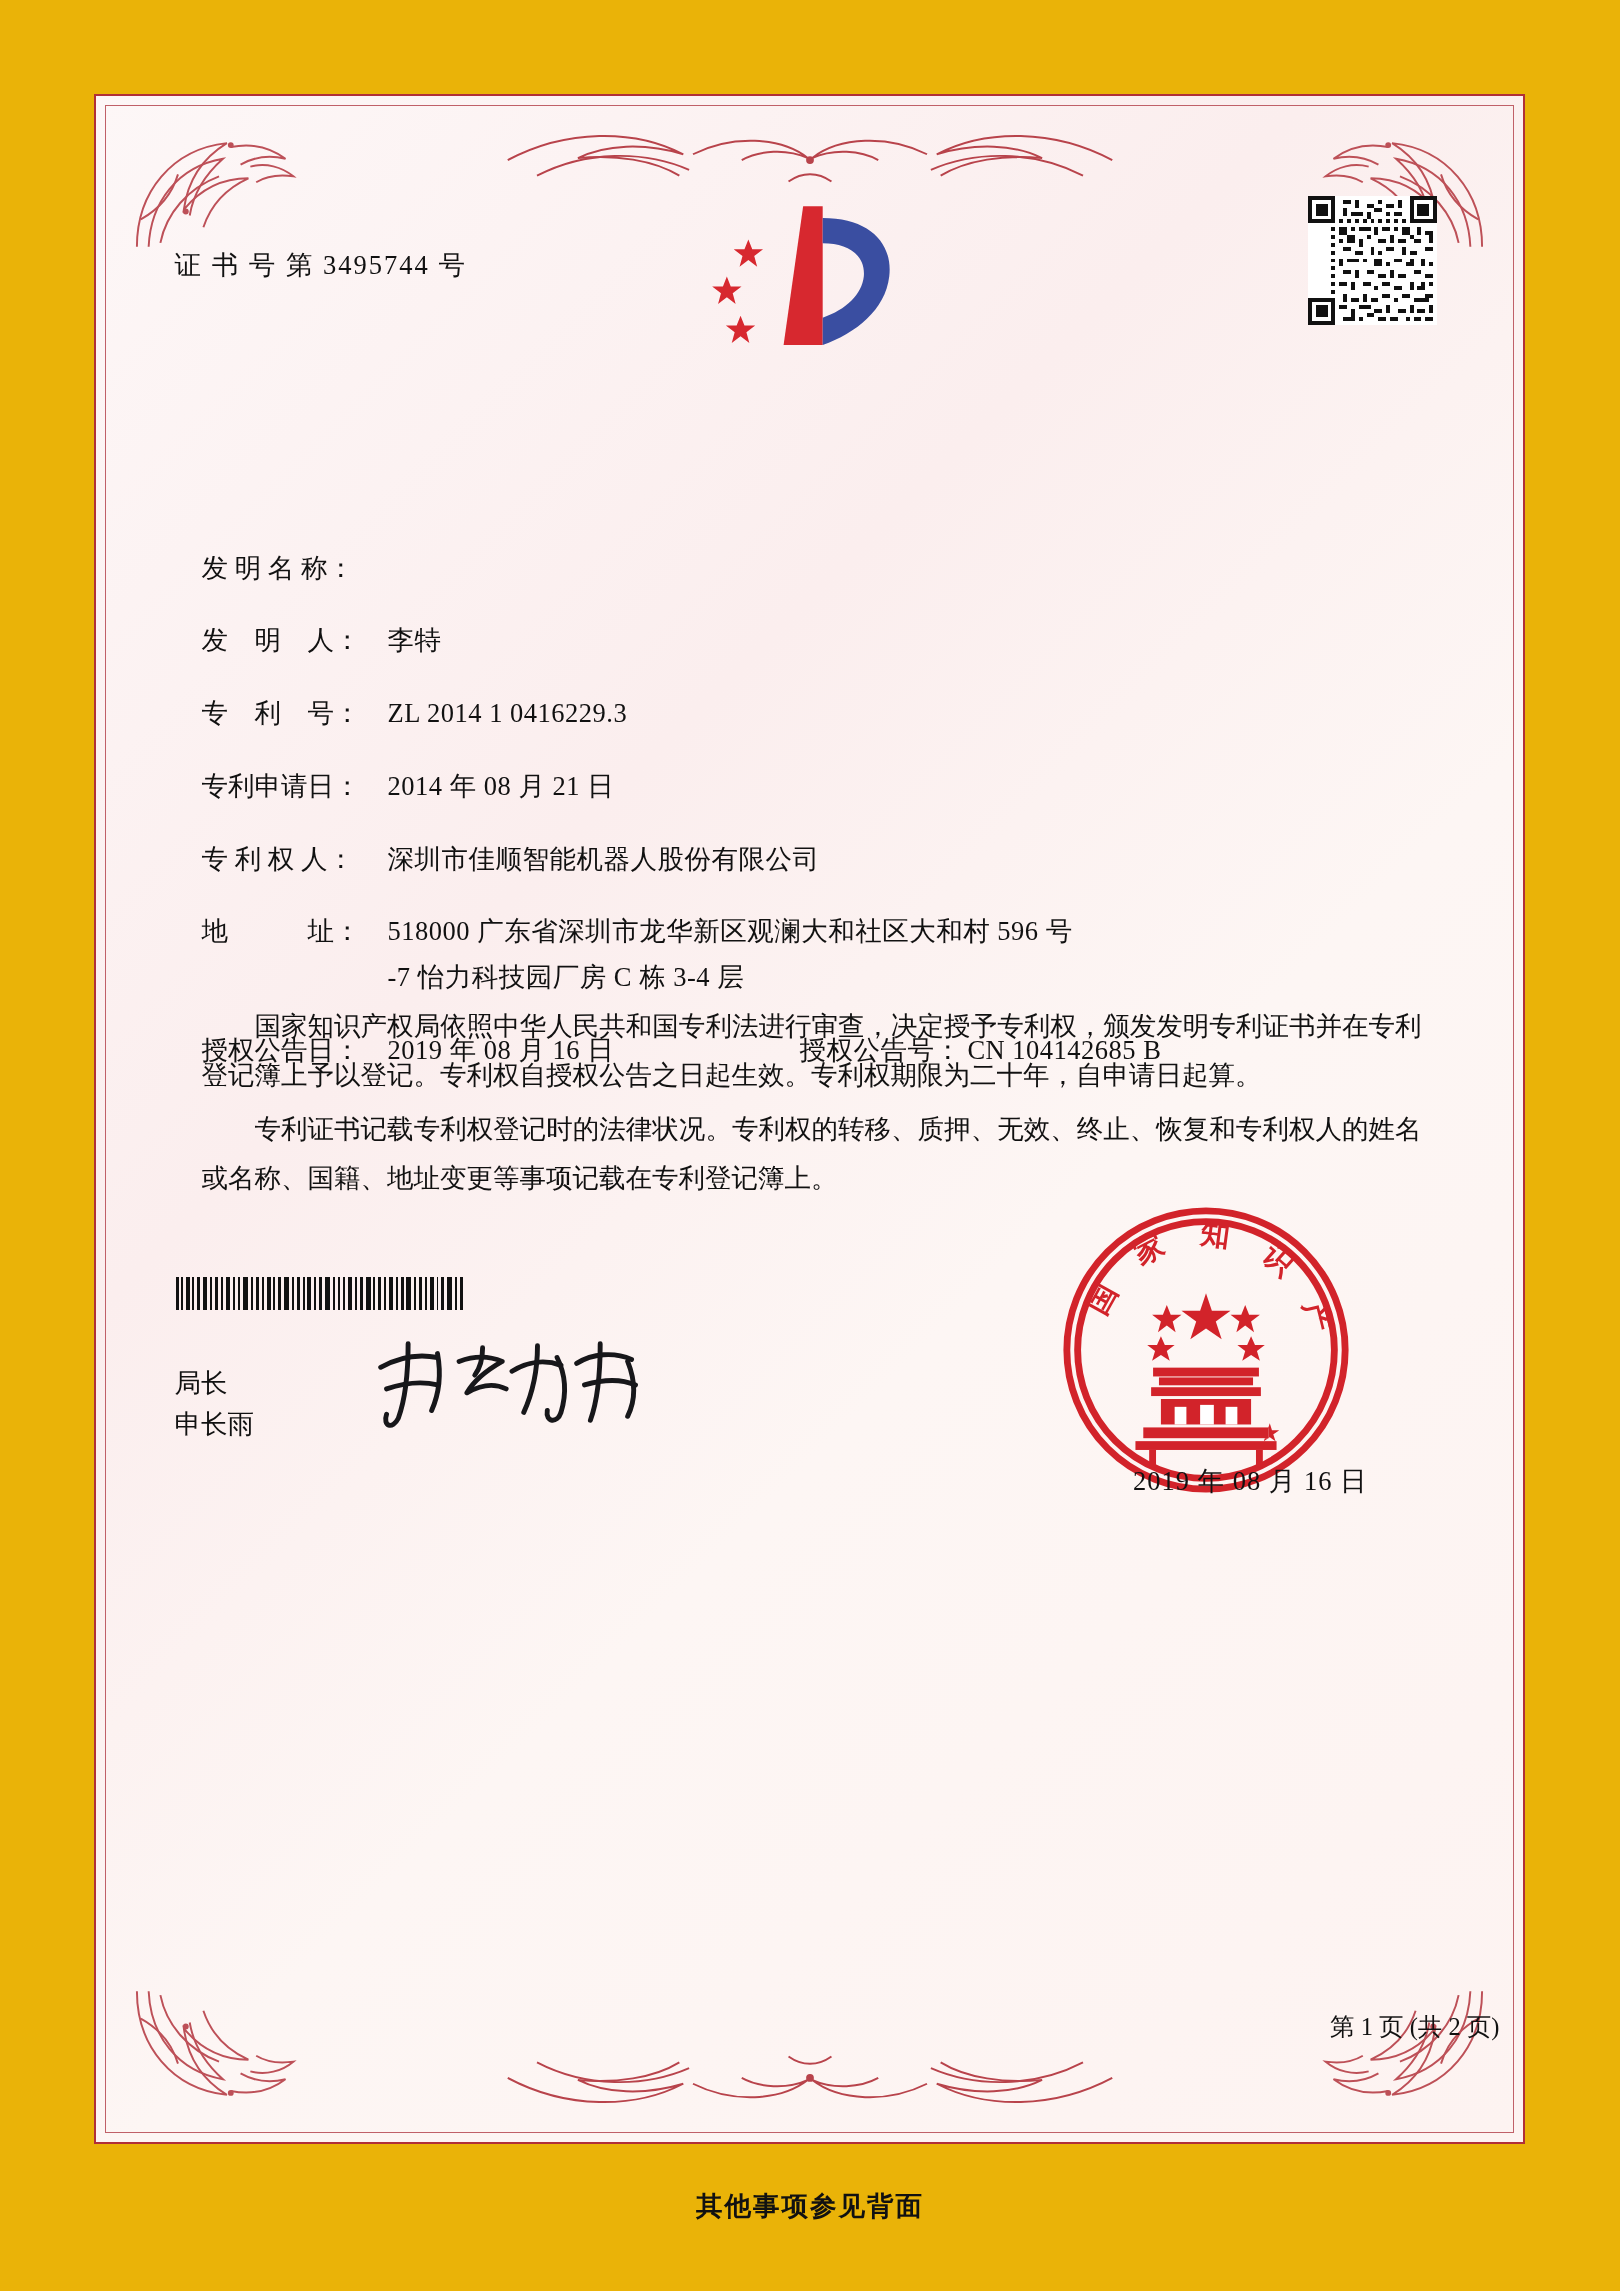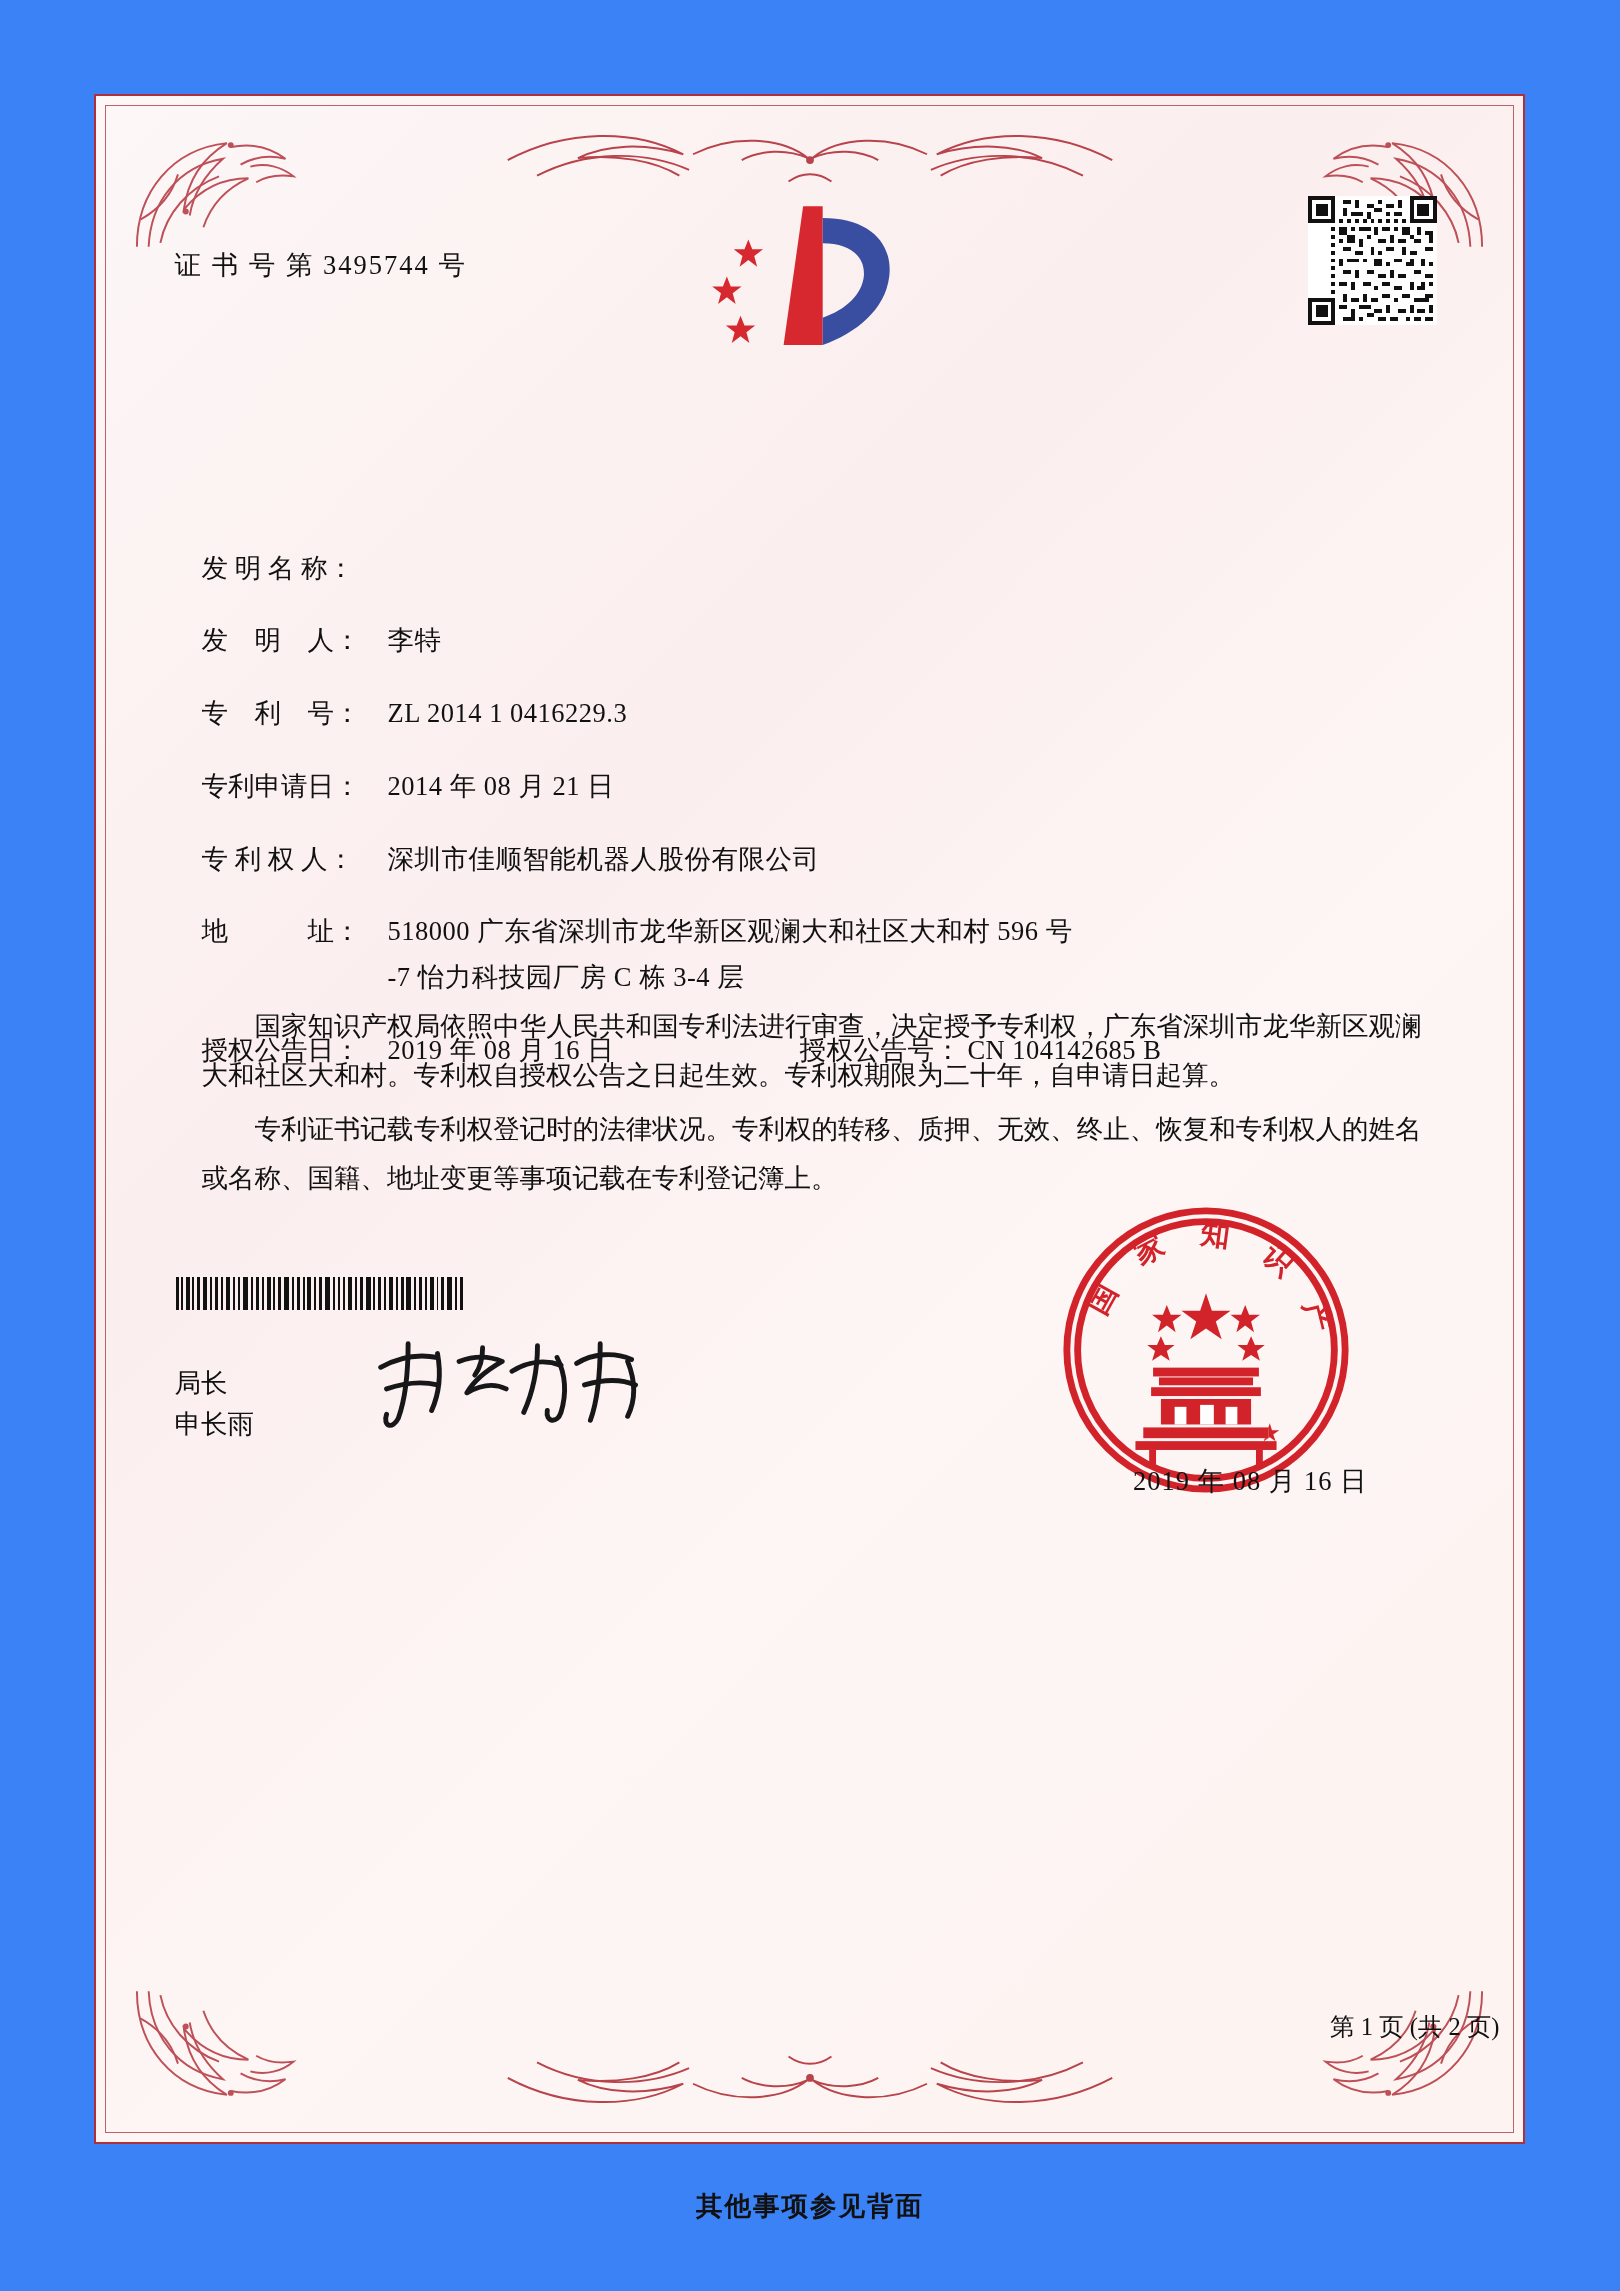--- a/index.html
+++ b/index.html
@@ -7,21 +7,21 @@
     padding: 0;
     background: #ffffff;
   }
   body {
     font-family: "Liberation Serif", "DejaVu Serif", serif;
   }
   .page {
     position: relative;
     width: 1620px;
     height: 2292px;
-    background: #3b82f6;
+    background: #eab308;
     overflow: hidden;
   }
   
   .cert-frame {
     position: absolute;
     left: 94px;
     top: 94px;
     width: 1431px;
     height: 2050px;
     border: 2.9px solid #b03038;
@@ -420,21 +420,21 @@
           <div class="field-label">授权公告日：</div>
           <div class="field-value">
             <span class="seg-a">2019 年 08 月 16 日</span>
             <span class="seg-b-label">授权公告号：</span>
             <span>CN 104142685 B</span>
           </div>
         </div>
       </div>
 
       <div class="paragraphs">
-        <p>国家知识产权局依照中华人民共和国专利法进行审查，决定授予专利权，广东省深圳市龙华新区观澜大和社区大和村。专利权自授权公告之日起生效。专利权期限为二十年，自申请日起算。</p>
+        <p>国家知识产权局依照中华人民共和国专利法进行审查，决定授予专利权，颁发发明专利证书并在专利登记簿上予以登记。专利权自授权公告之日起生效。专利权期限为二十年，自申请日起算。</p>
         <p>专利证书记载专利权登记时的法律状况。专利权的转移、质押、无效、终止、恢复和专利权人的姓名或名称、国籍、地址变更等事项记载在专利登记簿上。</p>
       </div>
 
       <div class="barcode">
         <svg viewBox="0 0 300 34" shape-rendering="crispEdges">
           <rect width="300" height="34" fill="#ffffff" fill-opacity="0"></rect>
           <g fill="#111">
             <rect x="0" y="0" width="3" height="34"></rect>
               <rect x="5" y="0" width="2" height="34"></rect>
             <rect x="10" y="0" width="4" height="34"></rect>

